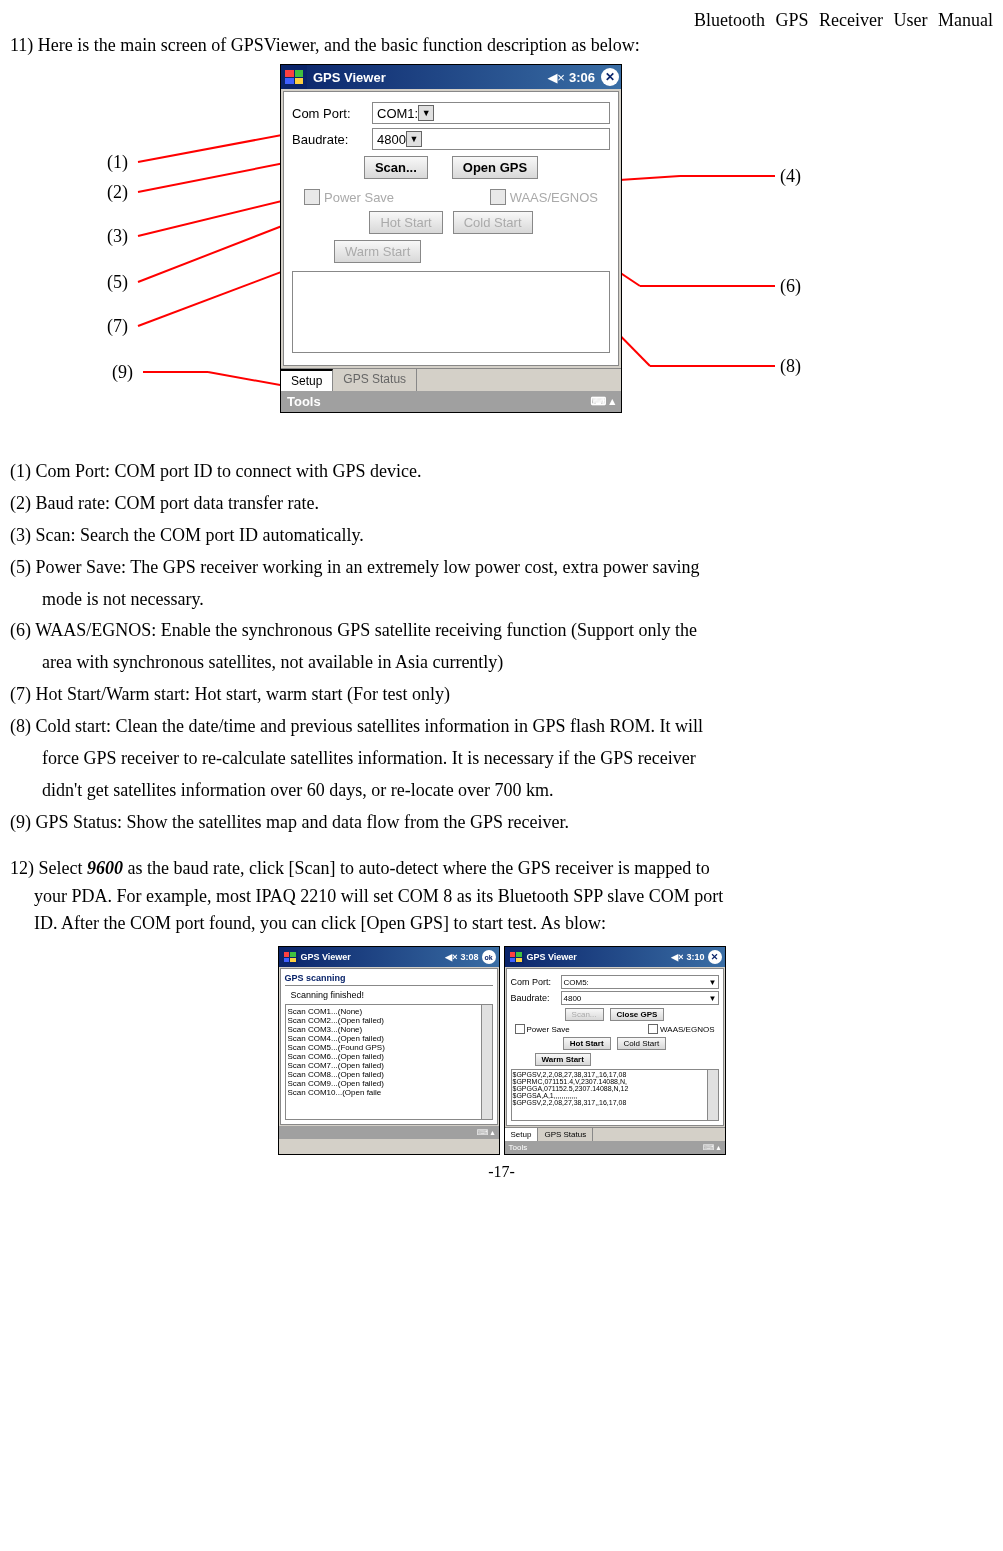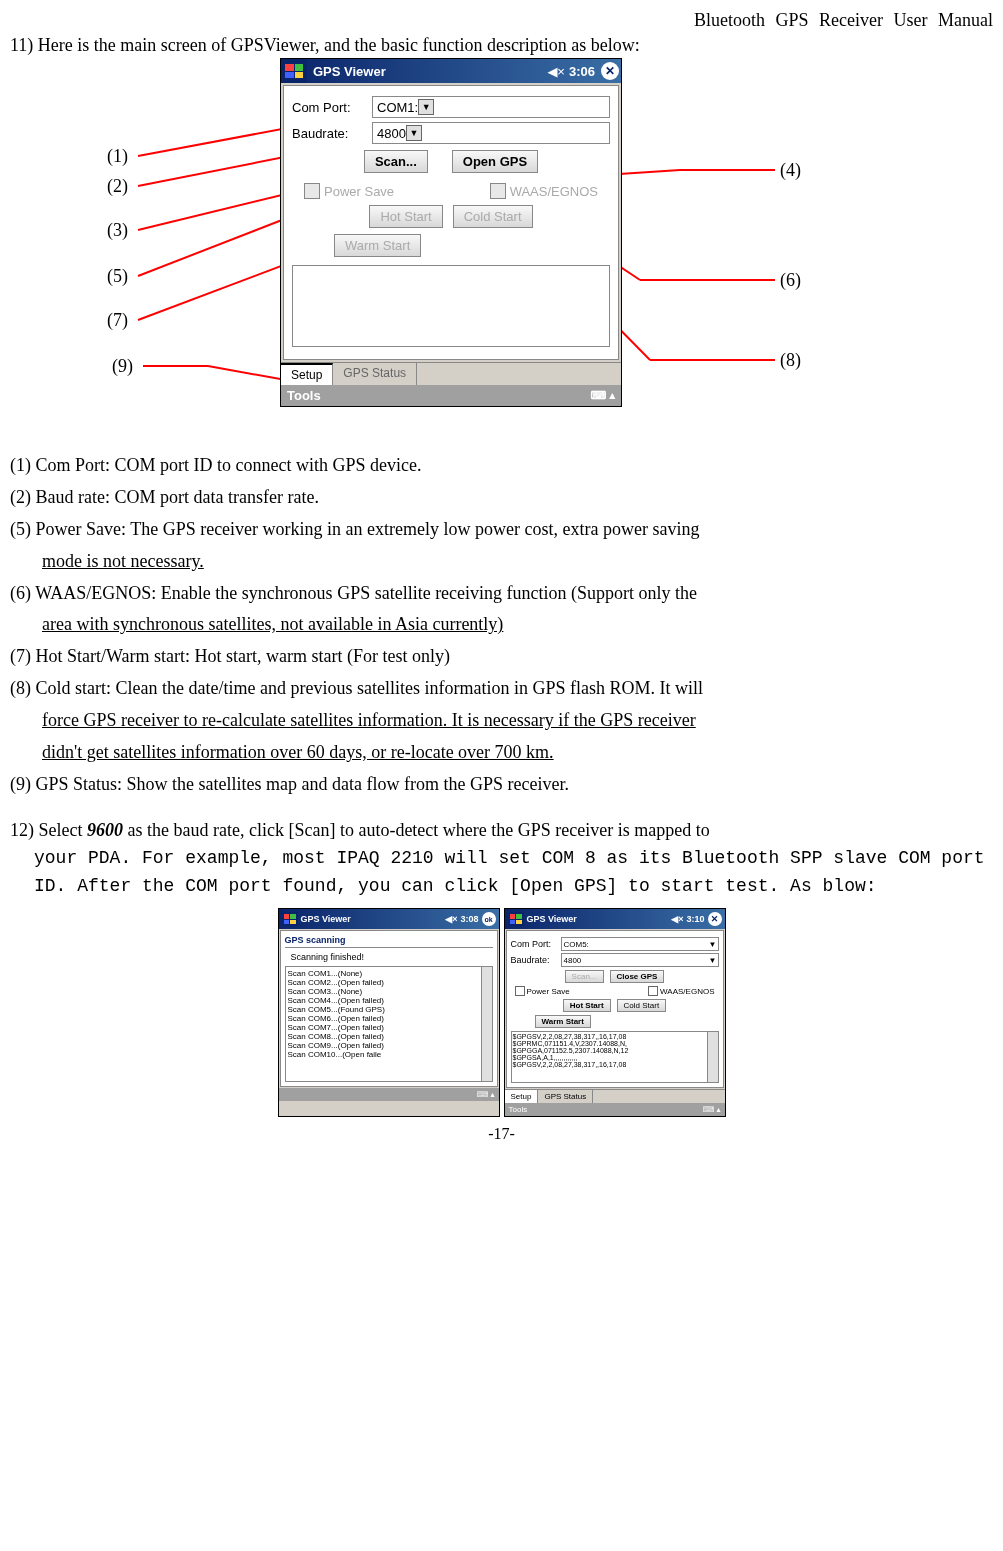--- a/index.html
+++ b/index.html
@@ -12,21 +12,21 @@
     width: 983px;
   }
   .header-right {
     text-align: right;
     font-size: 18px;
     word-spacing: 6px;
     margin-bottom: 4px;
   }
   .intro {
     font-size: 18px;
-    margin: 0 0 2px 0;
+    margin: 0 0 8px 0;
   }
   .figure-wrap {
     position: relative;
     height: 390px;
     margin: 0 auto;
   }
   .callout {
     position: absolute;
     font-size: 18px;
   }
@@ -217,31 +217,29 @@
     height: 390px;
     pointer-events: none;
   }
   .desc-block p {
     margin: 4px 0;
     line-height: 1.55;
     text-align: justify;
   }
   .desc-block .indent {
     padding-left: 32px;
-    text-decoration: underline;
   }
   .step12 {
     line-height: 1.55;
     text-align: justify;
     margin: 18px 0 8px 0;
   }
   .step12 .sub {
     padding-left: 24px;
     display: block;
-    font-family: Liberation Mono, monospace;
   }
   .bold-italic {
     font-weight: bold;
     font-style: italic;
   }
   .small-shots {
     display: flex;
     justify-content: center;
     gap: 4px;
     margin-top: 6px;
@@ -472,20 +470,21 @@
     <div class="toolbar">
       <span>Tools</span>
       <span class="kbd-icon">⌨ ▴</span>
     </div>
   </div>
 </div>
 
 <div class="desc-block">
   <p>(1) Com Port: COM port ID to connect with GPS device.</p>
   <p>(2) Baud rate: COM port data transfer rate.</p>
+  <p>(3) Scan: Search the COM port ID automatically.</p>
   <p>(5) Power Save: The GPS receiver working in an extremely low power cost, extra power saving</p>
   <p class="indent">mode is not necessary.</p>
   <p>(6) WAAS/EGNOS: Enable the synchronous GPS satellite receiving function (Support only the</p>
   <p class="indent">area with synchronous satellites, not available in Asia currently)</p>
   <p>(7) Hot Start/Warm start: Hot start, warm start (For test only)</p>
   <p>(8) Cold start: Clean the date/time and previous satellites information in GPS flash ROM. It will</p>
   <p class="indent">force GPS receiver to re-calculate satellites information. It is necessary if the GPS receiver</p>
   <p class="indent">didn't get satellites information over 60 days, or re-locate over 700 km.</p>
   <p>(9) GPS Status: Show the satellites map and data flow from the GPS receiver.</p>
 </div>

